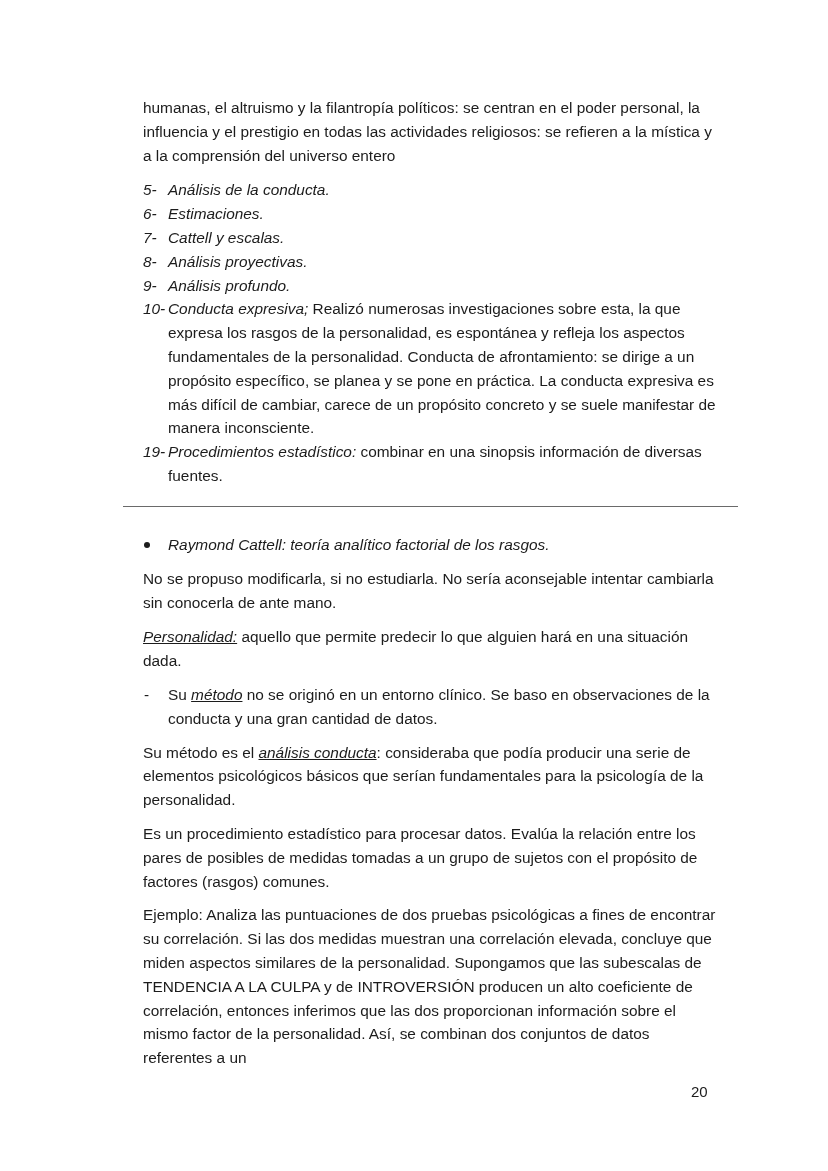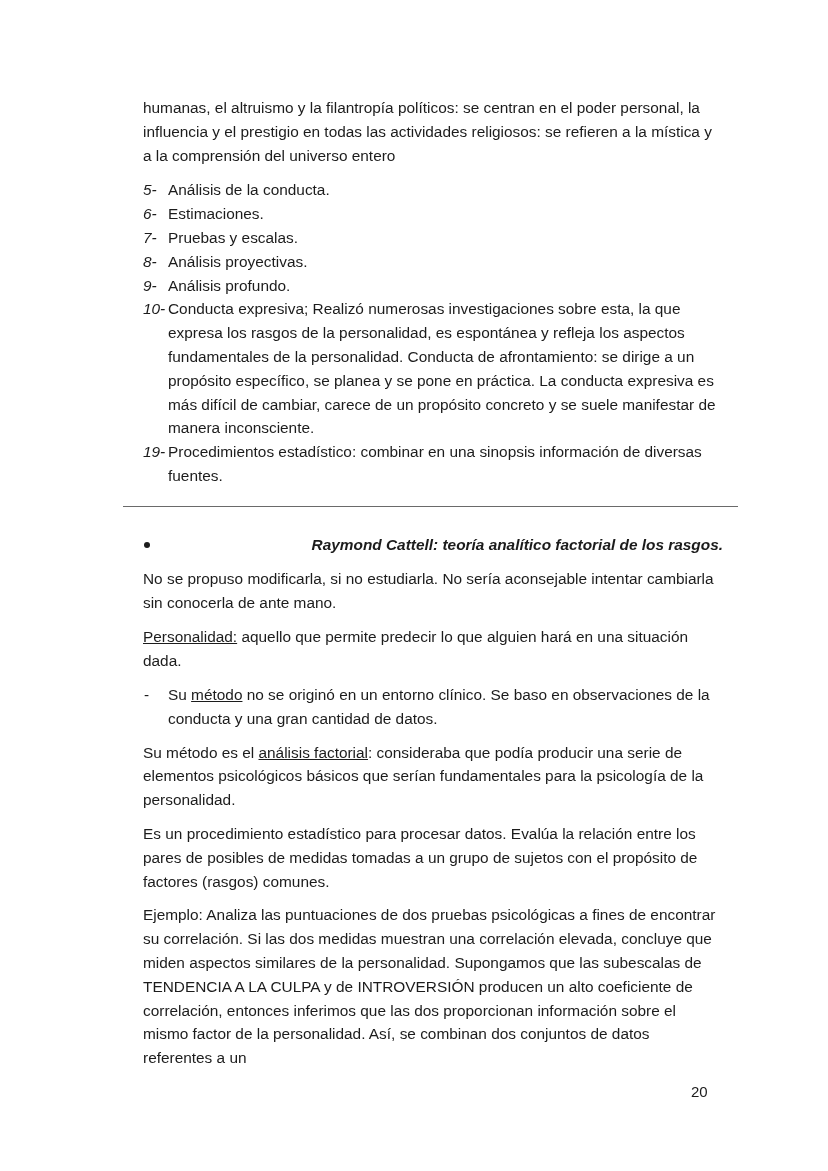--- a/index.html
+++ b/index.html
@@ -41,42 +41,41 @@
     .numlist li {
       position: relative;
       padding-left: 25px;
     }
     .numlist .num {
       position: absolute;
       left: 0;
       top: 0;
       font-style: italic;
     }
-    .it { }
+    .it { font-style: italic; }
     .u { text-decoration: underline; }
     .rule {
       position: absolute;
       left: 123px;
       top: 506px;
       width: 615px;
       height: 0;
       border-top: 1.3px solid #6a6a6a;
     }
     .section2 {
       position: absolute;
       left: 143px;
       top: 533px;
       width: 580px;
     }
     .bullet-heading {
       position: relative;
       padding-left: 25px;
-      font-weight: bold;
+      font-weight: normal;
       font-style: italic;
-      text-align: right;
     }
     .bullet-heading .dot {
       position: absolute;
       left: 1px;
       top: 9px;
       width: 6px;
       height: 6px;
       border-radius: 50%;
       background: #1c1c1c;
     }
@@ -105,21 +104,21 @@
     <p>humanas, el altruismo y la filantropía políticos: se centran en el poder personal, la influencia y el prestigio en todas las actividades religiosos: se refieren a la mística y a la comprensión del universo entero</p>
 
     <ul class="numlist">
       <li>
         <span class="num">5-</span><span class="it">Análisis de la conducta.</span>
       </li>
       <li>
         <span class="num">6-</span><span class="it">Estimaciones.</span>
       </li>
       <li>
-        <span class="num">7-</span><span class="it">Pruebas y escalas.</span>
+        <span class="num">7-</span><span class="it">Cattell y escalas.</span>
       </li>
       <li>
         <span class="num">8-</span><span class="it">Análisis proyectivas.</span>
       </li>
       <li>
         <span class="num">9-</span><span class="it">Análisis profundo.</span>
       </li>
       <li>
         <span class="num">10-</span><span class="it">Conducta expresiva;</span><span> Realizó numerosas investigaciones sobre esta, la que expresa los rasgos de la personalidad, es espontánea y refleja los aspectos fundamentales de la personalidad. Conducta de afrontamiento: se dirige a un propósito específico, se planea y se pone en práctica. La conducta expresiva es más difícil de cambiar, carece de un propósito concreto y se suele manifestar de manera inconsciente.</span>
       </li>
@@ -135,21 +134,21 @@
     <p class="bullet-heading">
       <span class="dot"></span><span>Raymond Cattell: teoría analítico factorial de los rasgos.</span>
     </p>
 
     <p class="para-gap">No se propuso modificarla, si no estudiarla. No sería aconsejable intentar cambiarla sin conocerla de ante mano.</p>
 
     <p class="para-gap" style="margin-top:11px;"><span class="it u">Personalidad:</span><span> aquello que permite predecir lo que alguien hará en una situación dada.</span></p>
 
     <p class="para-gap dash-item"><span class="dash">-</span><span>Su </span><span class="it u">método</span><span> no se originó en un entorno clínico. Se baso en observaciones de la conducta y una gran cantidad de datos.</span></p>
 
-    <p class="para-gap"><span>Su método es el </span><span class="it u">análisis factorial</span><span>: consideraba que podía producir una serie de elementos psicológicos básicos que serían fundamentales para la psicología de la personalidad.</span></p>
+    <p class="para-gap"><span>Su método es el </span><span class="it u">análisis conducta</span><span>: consideraba que podía producir una serie de elementos psicológicos básicos que serían fundamentales para la psicología de la personalidad.</span></p>
 
     <p class="para-gap">Es un procedimiento estadístico para procesar datos. Evalúa la relación entre los pares de posibles de medidas tomadas a un grupo de sujetos con el propósito de factores (rasgos) comunes.</p>
 
     <p class="para-gap">Ejemplo: Analiza las puntuaciones de dos pruebas psicológicas a fines de encontrar su correlación. Si las dos medidas muestran una correlación elevada, concluye que miden aspectos similares de la personalidad. Supongamos que las subescalas de TENDENCIA A LA CULPA y de INTROVERSIÓN producen un alto coeficiente de correlación, entonces inferimos que las dos proporcionan información sobre el mismo factor de la personalidad.  Así, se combinan dos conjuntos de datos referentes a un</p>
   </div>
 
   <div class="page-number">20</div>
 </div>
 
 </body></html>

